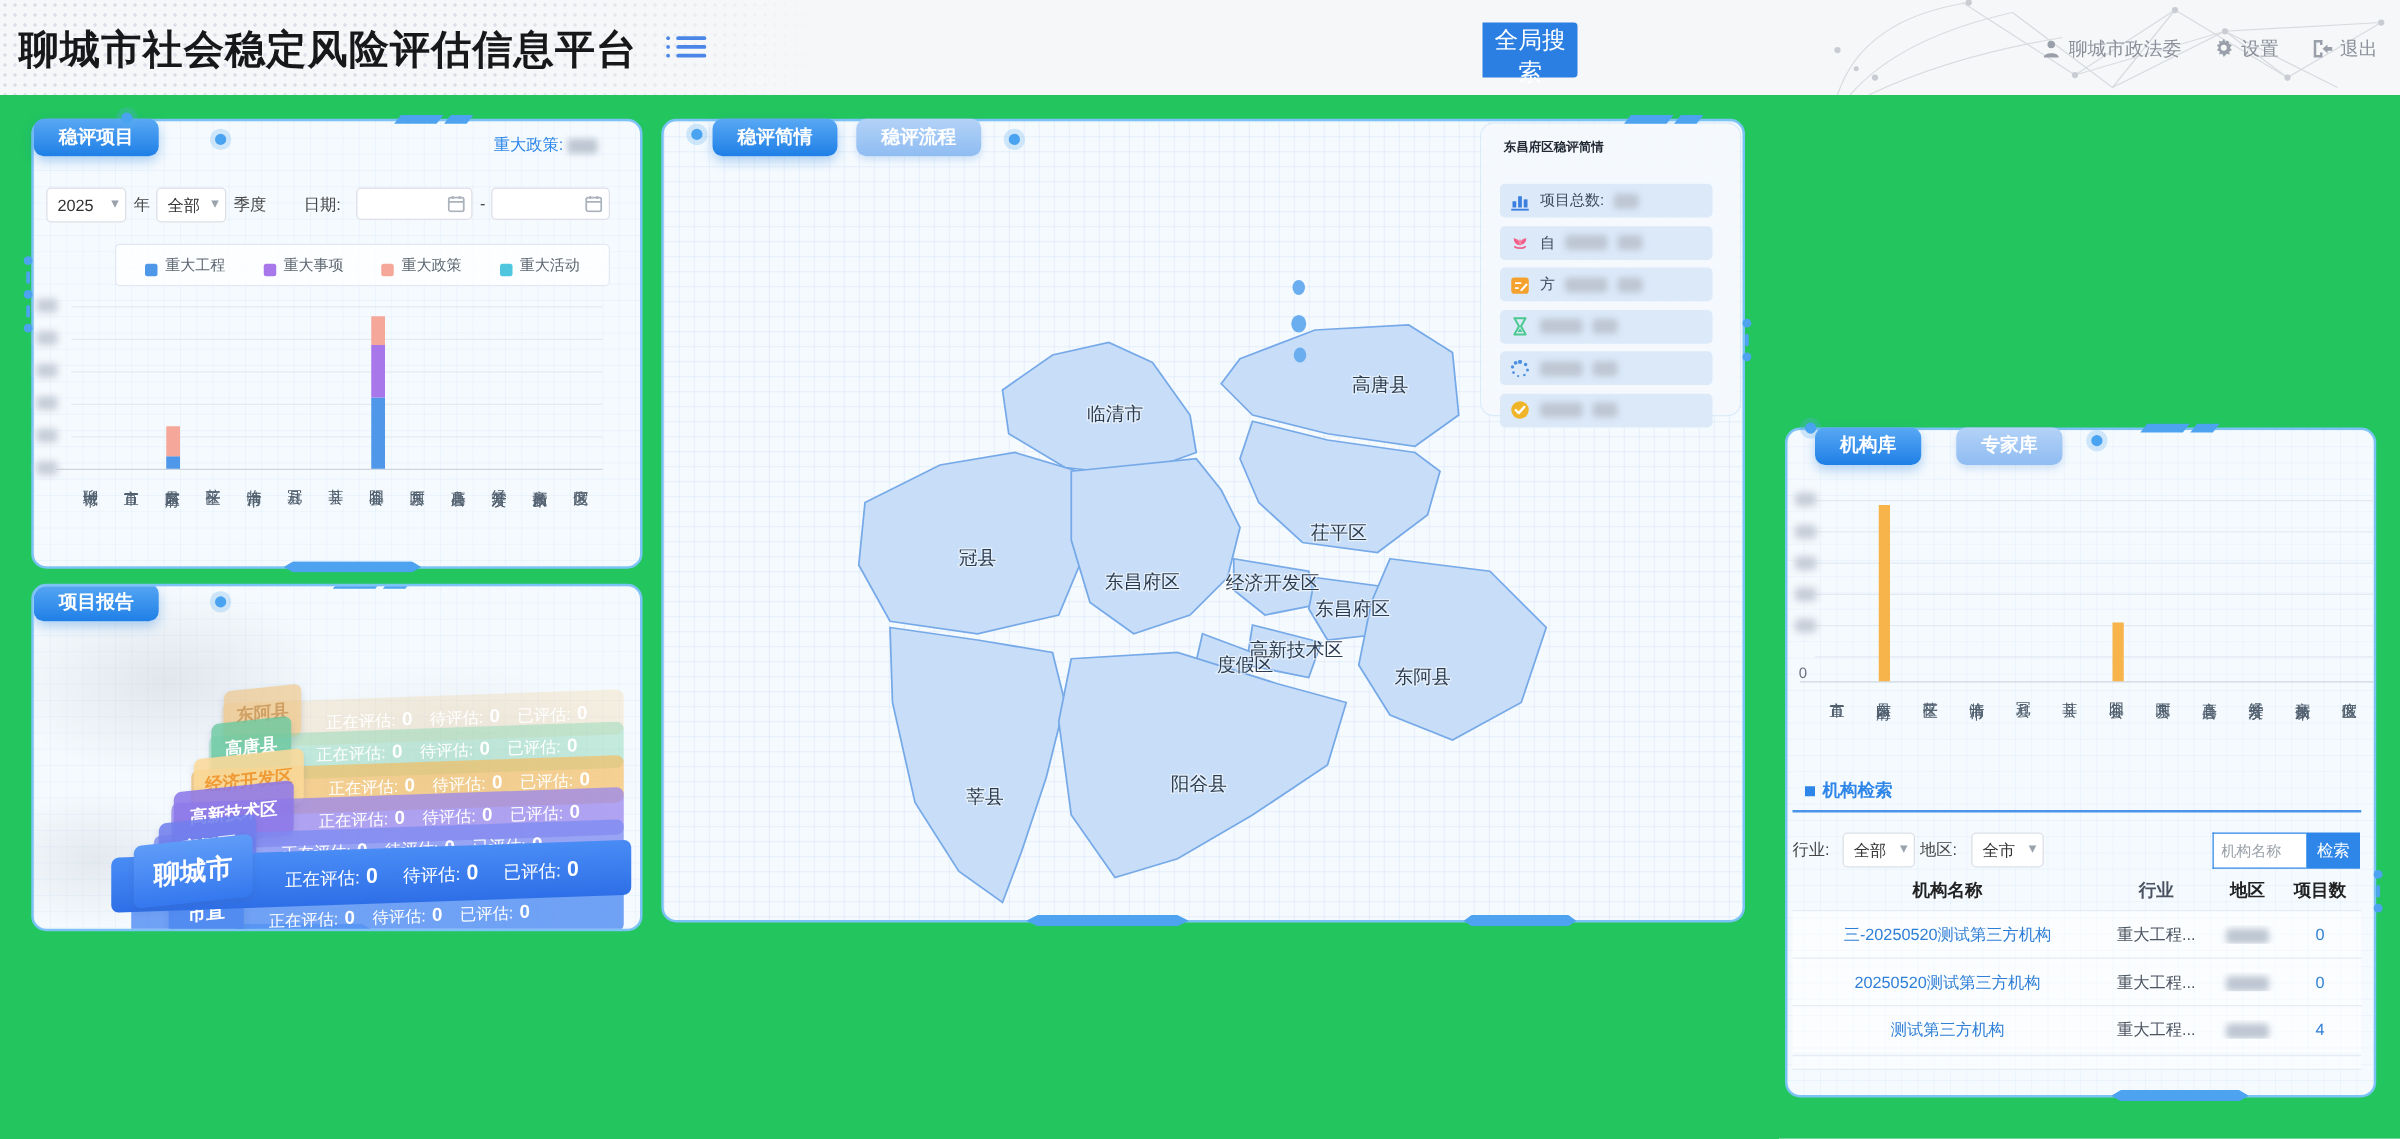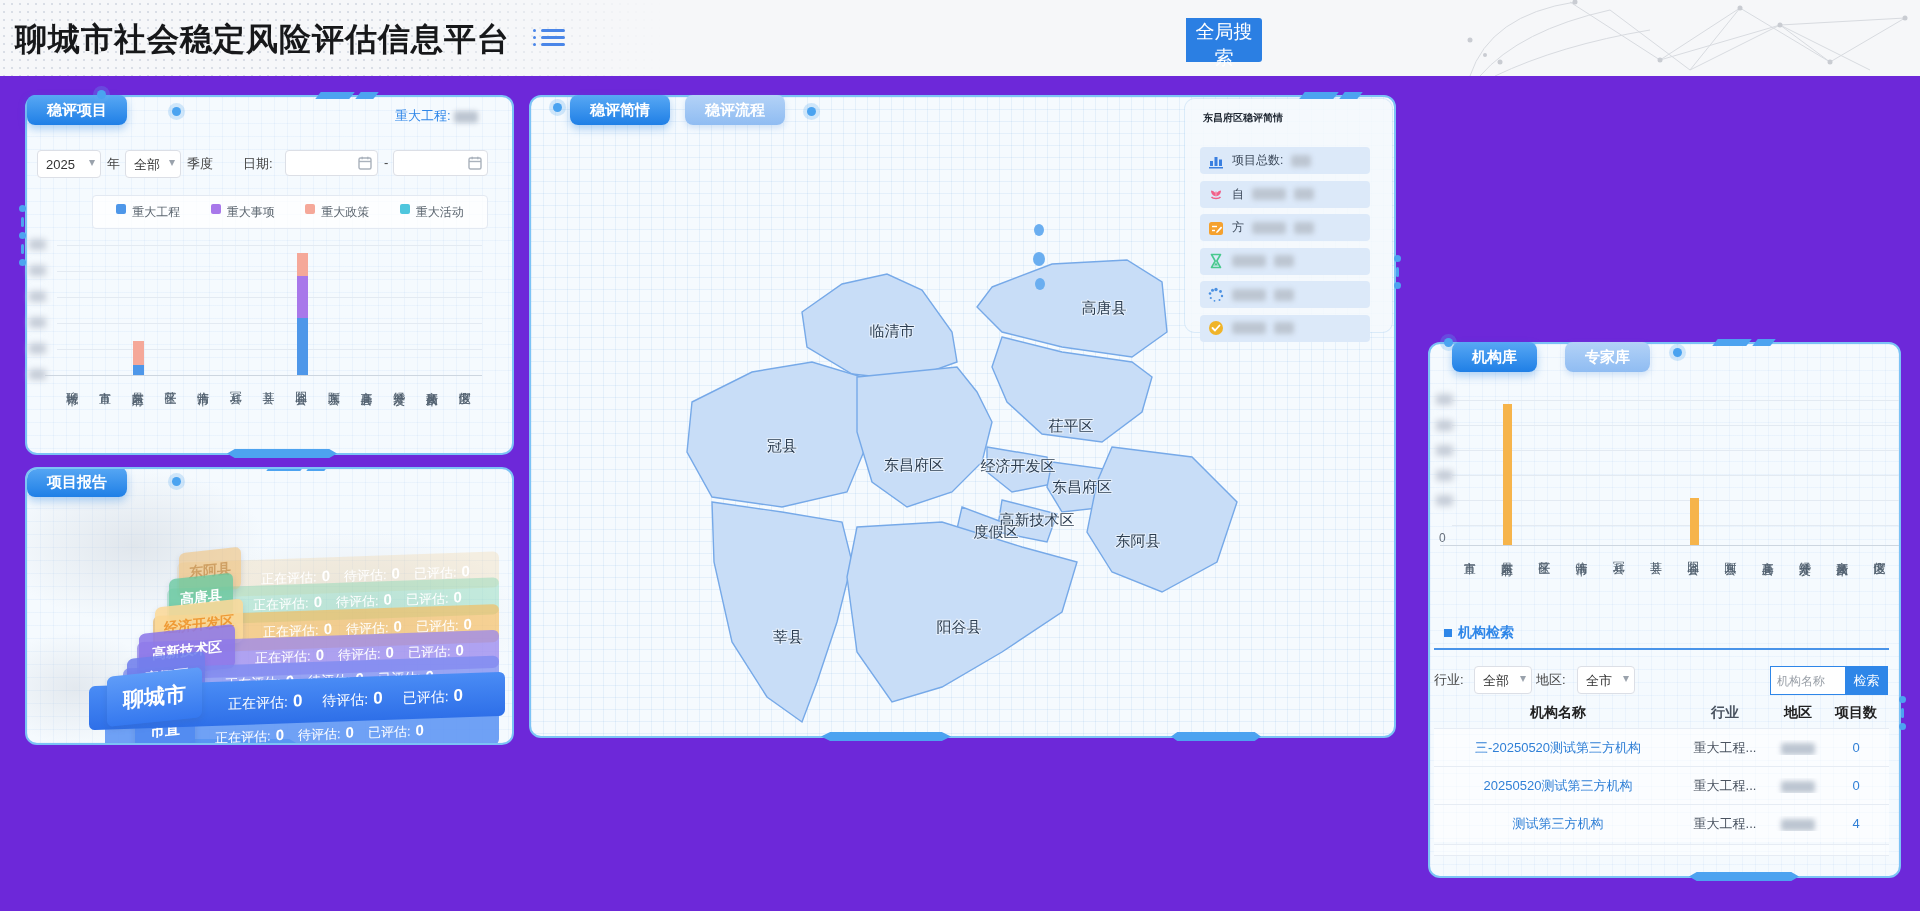--- a/index.html
+++ b/index.html
@@ -1,16 +1,16 @@
 <!DOCTYPE html>
 <html><head>
 <meta charset="utf-8">
 <style>
   html,body{margin:0;padding:0;background:#e9edf2;font-family:"Liberation Sans","DejaVu Sans",sans-serif;}
-  #app{position:relative;width:1920px;height:911px;background:#6d28d9;overflow:hidden;}
+  #app{position:relative;width:1920px;height:911px;background:#22c55e;overflow:hidden;}
 
   
   .hdr{position:absolute;left:0;top:0;width:1920px;height:76px;background:#f6f7f9;}
   .hdr::before{content:"";position:absolute;left:0;top:0;width:700px;height:76px;
     background-image:radial-gradient(rgba(150,165,185,0.30) 1.2px,transparent 1.4px);
     background-size:8px 8px;-webkit-mask-image:linear-gradient(90deg,#000 55%,transparent 95%);
     mask-image:linear-gradient(90deg,#000 55%,transparent 95%);}
   .hdr-net{position:absolute;right:0;top:0;pointer-events:none;}
   .hdr-title{position:absolute;left:15px;top:18px;font-size:32px;font-weight:bold;color:#17181a;letter-spacing:1px;}
   .burger{position:absolute;left:533px;top:26px;width:32px;height:26px;cursor:pointer;}
@@ -46,21 +46,21 @@
   .city-total{position:absolute;left:368px;top:10px;font-size:13px;color:#2e86e8;white-space:nowrap;}
   .flt{position:absolute;top:53px;left:0;width:100%;height:26px;font-size:13px;color:#444;}
   .selwrap{position:absolute;height:26px;border:1px solid #dcdfe6;border-radius:4px;background:#fff;}
   .selwrap select{appearance:none;-webkit-appearance:none;border:none;background:transparent;width:100%;height:100%;font-size:13px;color:#333;padding:0 18px 0 8px;outline:none;font-family:inherit;}
   .selwrap::after{content:"▾";position:absolute;right:5px;top:4px;color:#9aa2ac;font-size:12px;pointer-events:none;}
   .flt-lb{position:absolute;top:5px;}
   .dinp{position:absolute;height:26px;border:1px solid #dcdfe6;border-radius:4px;background:#fff;box-sizing:border-box;}
   .dinp input{border:none;outline:none;width:70%;height:100%;padding:0 6px;font-size:12px;background:transparent;}
   .dinp svg{position:absolute;right:5px;top:5px;}
   .lgbox{position:absolute;left:65px;top:98px;width:378px;height:32px;border:1px solid #e3e9f2;background:rgba(255,255,255,0.75);border-radius:4px;display:flex;align-items:center;justify-content:space-around;padding:0 8px;}
-  .lg-item{display:flex;align-items:flex-start;gap:6px;font-size:12px;color:#5c6670;}
+  .lg-item{display:flex;align-items:flex-end;gap:6px;font-size:12px;color:#5c6670;}
   .lg-sq{width:10px;height:10px;border-radius:2px;display:inline-block;}
   .gl{position:absolute;height:1px;background:#e3eaf2;}
   .axis{position:absolute;height:1px;background:#cdd6e0;}
   .bar{position:absolute;}
   .xlab{position:absolute;writing-mode:vertical-rl;font-size:12px;color:#51606f;letter-spacing:1px;line-height:14px;}
   .yblob{position:absolute;width:17px;height:11px;border-radius:3px;background:#c6cdd8;filter:blur(3px);}
   .ytick{position:absolute;font-size:12px;color:#67707c;}
 
   
   #p-rep{left:25px;top:467px;width:489px;height:278px;overflow:hidden;}
@@ -140,37 +140,60 @@
     <div class="hdr-title">聊城市社会稳定风险评估信息平台</div>
     <div class="burger">
       <b style="top:3px"></b>
         <b style="top:10px"></b>
         <b style="top:17px"></b>
       <i style="top:3px"></i>
         <i style="top:10px"></i>
         <i style="top:17px"></i>
     </div>
     <button class="srch-btn">全局搜索</button>
+    <div class="hdr-right">
+      <div class="hdr-item">
+        <svg width="16" height="16" viewBox="0 0 16 16">
+            <circle cx="8" cy="4.5" r="3" fill="#9aa0aa"></circle>
+            <path d="M2 15 C2 10.5 14 10.5 14 15 Z" fill="#9aa0aa"></path>
+          </svg>
+        <span>聊城市政法委</span>
+      </div>
+      <div class="hdr-item">
+        <svg width="16" height="16" viewBox="0 0 16 16">
+            <path fill="#9aa0aa" d="M8 0l1.2 2.2 2.5-.6.6 2.5L14.5 5 13 7.1l1.5 2.1-2.2.9.6 2.5-2.5-.6L8 14.5 6.8 12l-2.5.6.6-2.5-2.4-.9L4 7.1 2.5 5l2.2-.9-.6-2.5 2.5.6z"></path>
+            <circle cx="8" cy="7.2" r="2.4" fill="#f6f7f9"></circle>
+          </svg>
+        <span>设置</span>
+      </div>
+      <div class="hdr-item">
+        <svg width="17" height="16" viewBox="0 0 17 16">
+            <path d="M2 1 h7 v4 h-2 v-2 h-3 v10 h3 v-2 h2 v4 h-7 z" fill="#9aa0aa"></path>
+            <path d="M9 8 l4-3.5 v2 h4 v3 h-4 v2 z" fill="#9aa0aa"></path>
+          </svg>
+        <span>退出</span>
+      </div>
+    </div>
   </div>
 
   <div class="panel" id="p-proj">
     <div class="tab">稳评项目</div>
     <span class="gdot" style="left:70px;top:-7px"></span>
     <span class="gdot" style="left:145px;top:10px"></span>
     <div class="tdash" style="right:130px"><i class="w1"></i><i class="w2"></i></div>
     <div class="sdots" style="left:-9px;top:108px">
         <i></i>
         <s></s>
         <i></i>
         <s></s>
         <i></i>
       </div>
     <div class="bnotch" style="left:200px;width:110px"></div>
     <div class="city-total">
-      <span>重大工程:</span>
+      <span>重大政策:</span>
       <span class="blob" style="width:24px"></span>
     </div>
     <div class="flt">
       <span class="selwrap" style="left:10px;top:0;width:62px">
         <select><option>2025</option></select>
       </span>
       <span class="flt-lb" style="left:80px">年</span>
       <span class="selwrap" style="left:98px;top:0;width:54px">
         <select><option>全部</option></select>
       </span>

